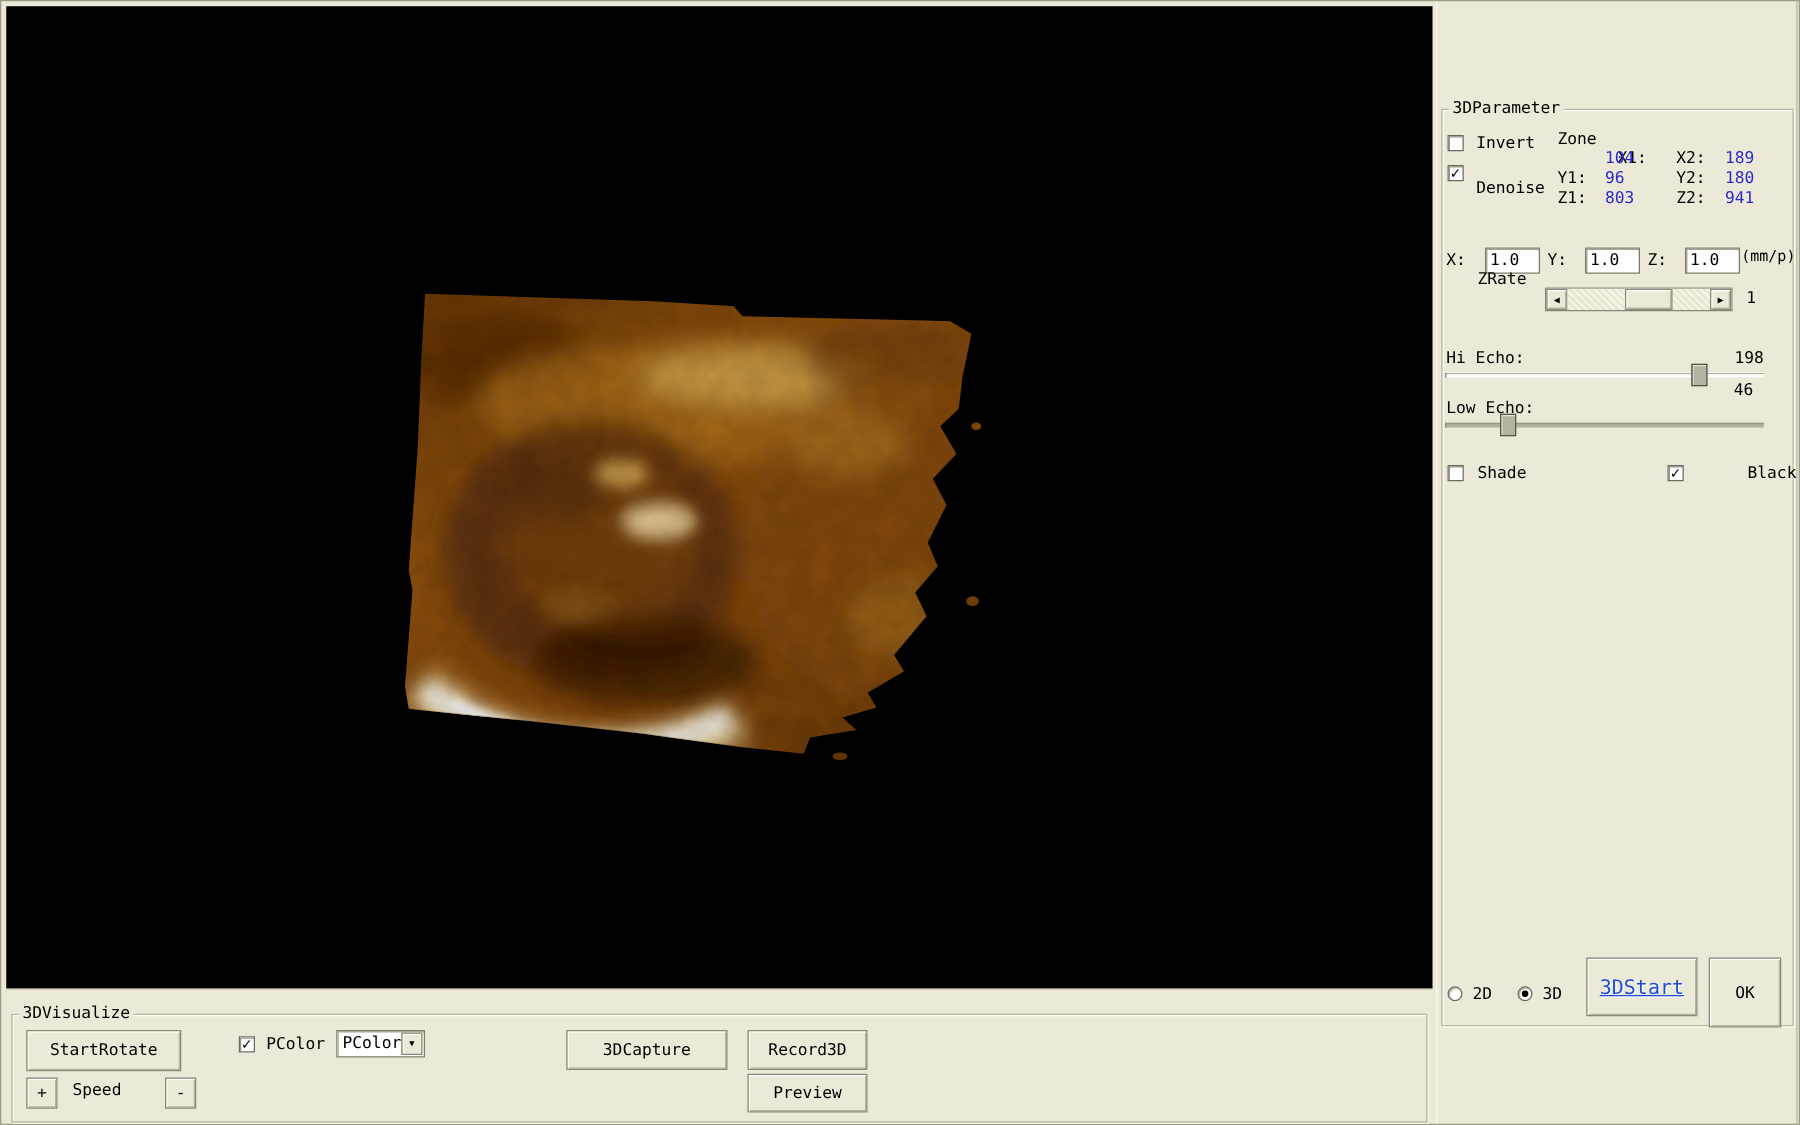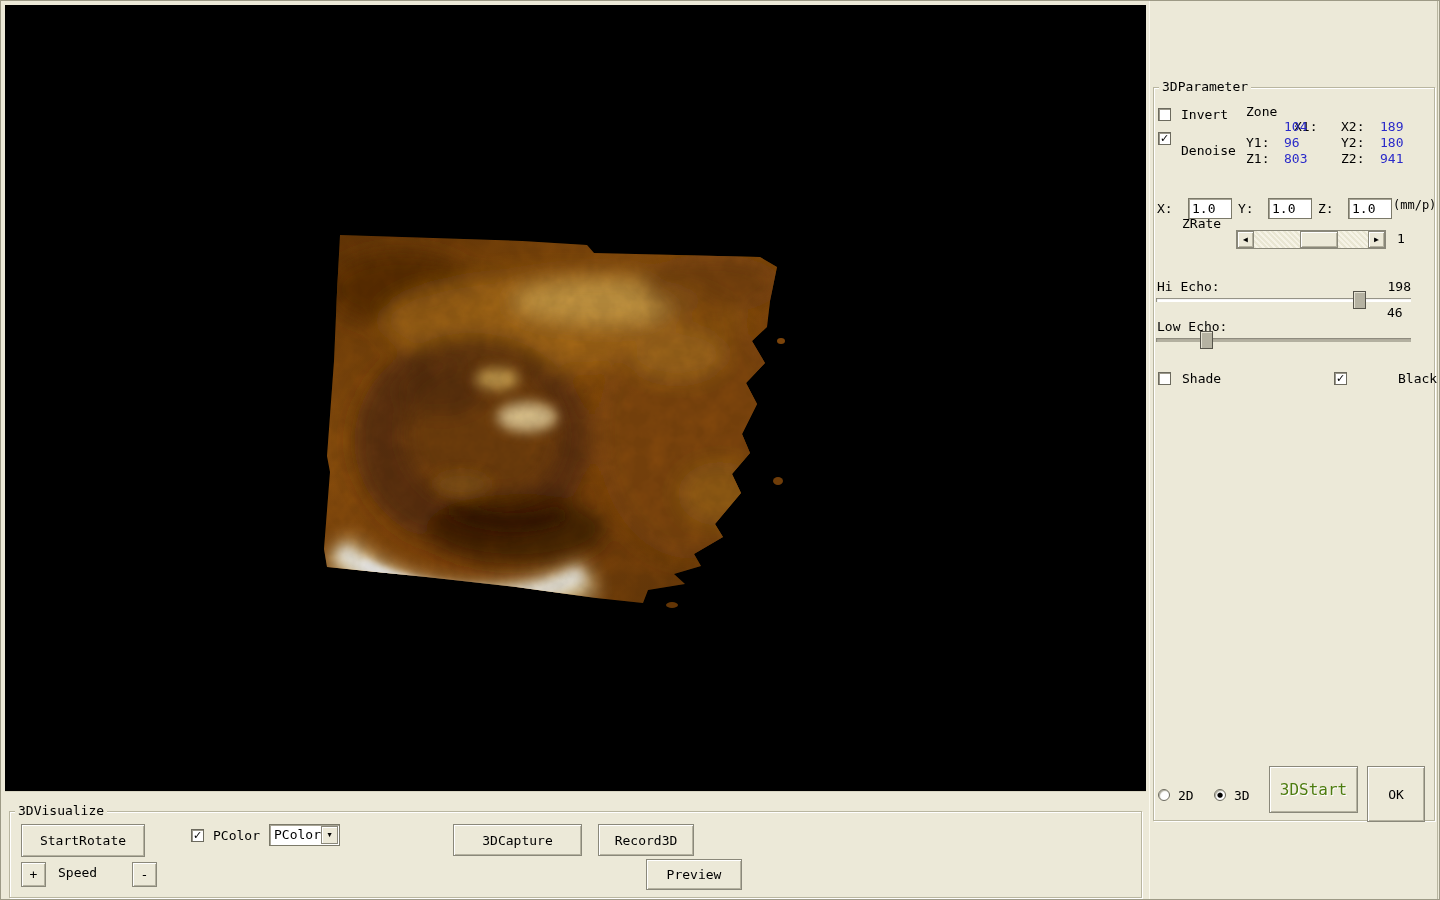--- a/index.html
+++ b/index.html
@@ -31,21 +31,21 @@
     background:#ECE9D8; padding:0 3px; font-size:13px; line-height:15px;
   }
   .btn {
     position:absolute;
     background:#ECE9D8;
     border:1px solid #8a887a;
     box-shadow:inset 1px 1px 0 #ffffff, inset -1px -1px 0 #b5b2a0;
     display:flex; align-items:center; justify-content:center;
     font-family:inherit; font-size:13px; color:#000; cursor:pointer;
   }
-  .btn.disabled { color:#4d7c0f; text-shadow:1px 1px 0 #fff; }
+  .btn.disabled { color:#1d4ed8; text-shadow:1px 1px 0 #fff;text-decoration:underline; }
   .checkbox {
     position:absolute; width:13px; height:13px; background:#fff;
     border:1px solid #6c6a5e;
     box-shadow:inset 1px 1px 0 #9a978a;
     display:flex; align-items:center; justify-content:center;
     cursor:pointer;
   }
   .checkbox .mark {
     font-family:"DejaVu Sans",sans-serif; font-weight:bold;
     font-size:11px; line-height:11px; margin-top:-1px; color:#000;
@@ -289,13 +289,13 @@
 
 <div class="combo" style="left:268px; top:823px;">
   <span class="combo-text">PColor</span>
   <span class="combo-btn">
     <span>▼</span>
   </span>
 </div>
 
 <button class="btn" style="left:452px; top:823px; width:129px; height:32px;">3DCapture</button>
 <button class="btn" style="left:597px; top:823px; width:96px; height:32px;">Record3D</button>
-<button class="btn" style="left:597px; top:858px; width:96px; height:31px;margin-left:48px;">Preview</button>
+<button class="btn" style="left:597px; top:858px; width:96px; height:31px;">Preview</button>
 
 </body></html>

